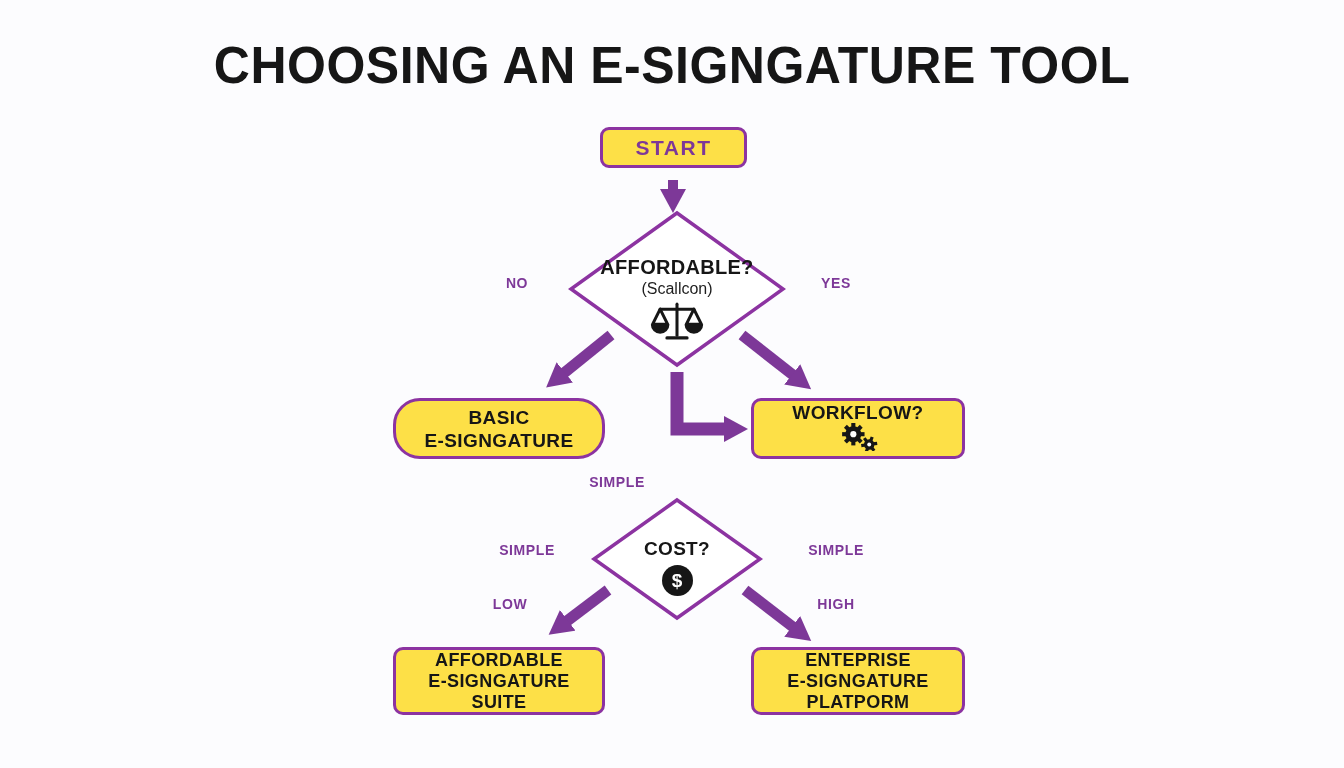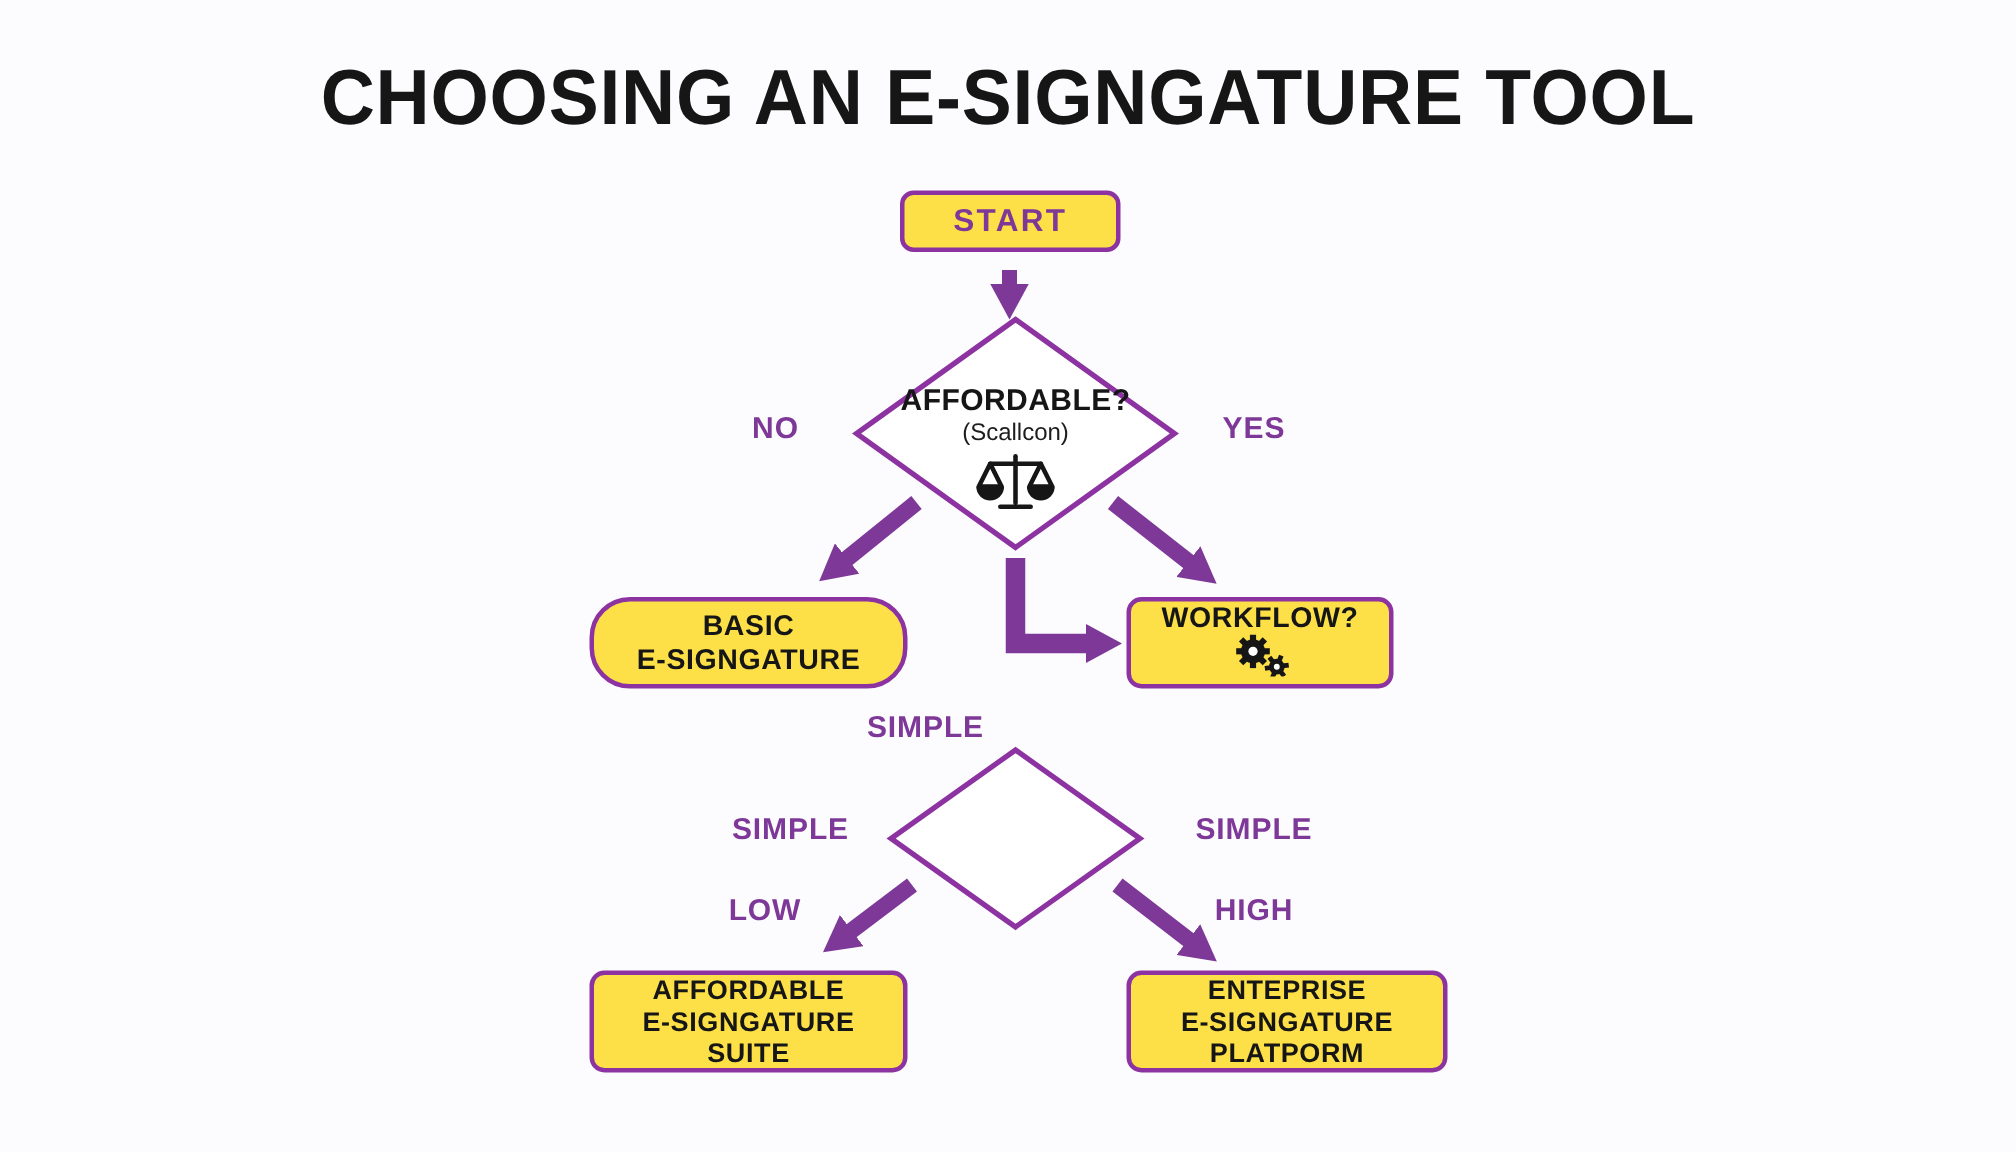--- a/index.html
+++ b/index.html
@@ -26,21 +26,21 @@
     border-radius:10px;
     display:flex; flex-direction:column; align-items:center; justify-content:center;
     text-align:center; font-weight:bold; color: var(--ink, #161616);
   }
   .node .ln { display:block; }
   .node.start {
     left:600px; top:127px; width:147px; height:41px;
     color: var(--purple, #7d3898); font-size:21px; letter-spacing:1.5px; border-radius:9px;
   }
   .node.basic      { left:393px; top:398px; width:212px; height:61px; font-size:19px; line-height:23px; letter-spacing:0.4px;border-radius:27px; }
-  .node.workflow   { left:751px; top:398px; width:178px; height:61px; font-size:19px; line-height:21px; letter-spacing:0.4px; }
+  .node.workflow   { left:751px; top:398px; width:214px; height:61px; font-size:19px; line-height:21px; letter-spacing:0.4px; }
   .node.affordable { left:393px; top:647px; width:212px; height:68px; font-size:18px; line-height:21px; letter-spacing:0.4px;text-align:center; }
   .node.enterprise { left:751px; top:647px; width:214px; height:68px; font-size:18px; line-height:21px; letter-spacing:0.4px; }
 
   
   .diamond-text { position:absolute; text-align:center; color: var(--ink, #161616); }
   .diamond-text .q   { font-weight:bold; }
   .compliance-text { left:572px; top:256px; width:210px; }
   .compliance-text .q   { font-size:20px; letter-spacing:0.3px; }
   .compliance-text .sub { font-size:16px; margin-top:1px; color:#1d1d1d; }
   .compliance-text .icon-wrap { margin-top:3px; }
@@ -50,21 +50,21 @@
   .dollar-circle {
     width:31px; height:31px; border-radius:50%;
     background: var(--ink, #161616); color:#fff;
     font-size:19px; font-weight:bold; line-height:31px;
     text-align:center; margin:5px auto 0 auto;
   }
 
   
   .edge-label {
     position:absolute; color: var(--purple, #7d3898);
-    font-weight:bold; font-size:20px; letter-spacing:0.6px; text-align:center;
+    font-weight:bold; font-size:14px; letter-spacing:0.6px; text-align:center;
   }
   .lbl-no         { left:487px; top:275px; width:60px; }
   .lbl-yes        { left:806px; top:275px; width:60px; }
   .lbl-simple-top { left:572px; top:474px; width:90px; }
   .lbl-simple     { left:482px; top:542px; width:90px; }
   .lbl-complex    { left:786px; top:542px; width:100px; }
   .lbl-low        { left:480px; top:596px; width:60px; }
   .lbl-high       { left:796px; top:596px; width:80px; }
 
   
@@ -155,20 +155,24 @@
             <circle r="5.6"></circle>
             <circle r="2.1" fill="#fff"></circle>
           </g>
         </g>
       </svg>
     </span>
   </div>
 
   <div class="edge-label lbl-simple-top">SIMPLE</div>
 
+  <div class="diamond-text cost-text">
+    <div class="q">COST?</div>
+    <div class="dollar-circle">$</div>
+  </div>
 
   <div class="edge-label lbl-simple">SIMPLE</div>
   <div class="edge-label lbl-complex">SIMPLE</div>
   <div class="edge-label lbl-low">LOW</div>
   <div class="edge-label lbl-high">HIGH</div>
 
   <div class="node affordable">
     <span class="ln">AFFORDABLE</span>
     <span class="ln">E-SIGNGATURE</span>
     <span class="ln">SUITE</span>

